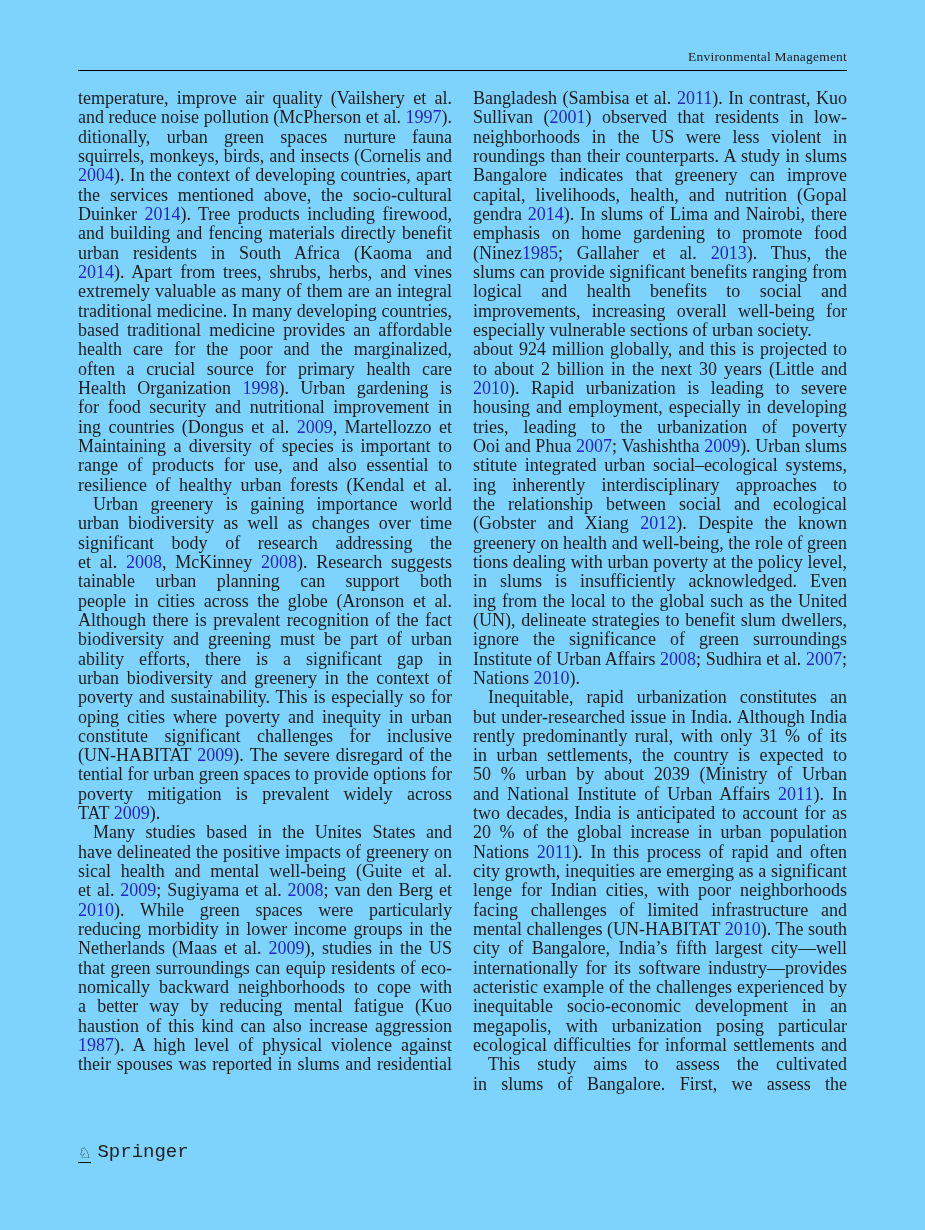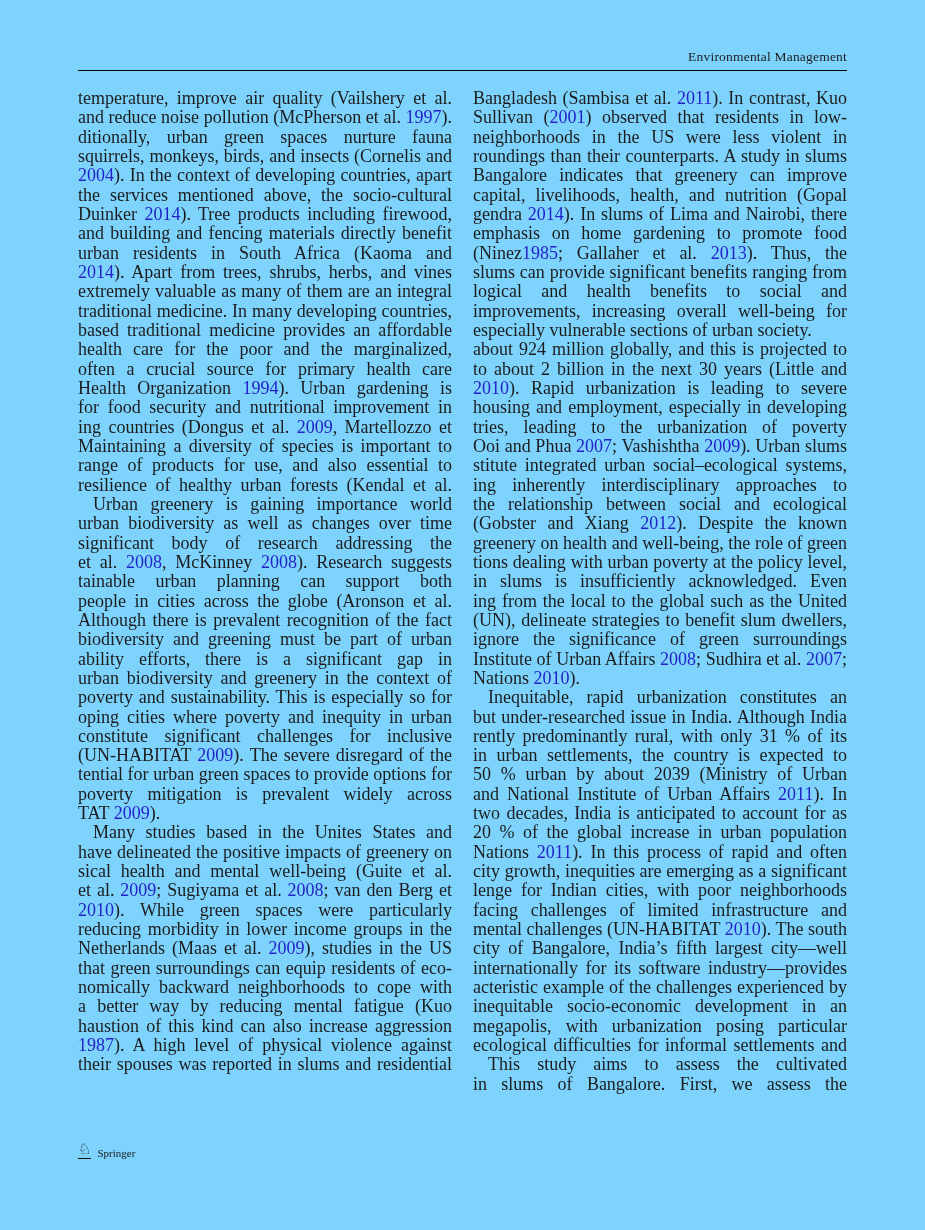--- a/index.html
+++ b/index.html
@@ -41,21 +41,21 @@
   .footer{
     position:absolute;left:78px;top:1142px;
     display:flex;align-items:flex-end;gap:6px;
   }
   .springer-logo{
     font-family:"DejaVu Sans",sans-serif;
     font-size:15px;line-height:1;
     padding-bottom:1px;
     border-bottom:1.3px solid #111;
   }
-  .publisher-name{font-size:11px;line-height:1.1;}
+  .publisher-name{font-size:19px;line-height:1.1;font-family:Liberation Mono, monospace;}
 </style>
 </head>
 <body>
 
 <div class="page">
   <div class="running-head">Environmental Management</div>
   <div class="head-rule"></div>
 
   <div class="columns">
     <div class="col">
@@ -68,21 +68,21 @@
           <div class="line">the services mentioned above, the socio-cultural and eco-</div>
           <div class="line">Duinker <span class="cite">2014</span>). Tree products including firewood, fruits,</div>
           <div class="line">and building and fencing materials directly benefit poorer</div>
           <div class="line">urban residents in South Africa (Kaoma and Shackleton</div>
           <div class="line"><span class="cite">2014</span>). Apart from trees, shrubs, herbs, and vines are also</div>
           <div class="line">extremely valuable as many of them are an integral part of</div>
           <div class="line">traditional medicine. In many developing countries, plant-</div>
           <div class="line">based traditional medicine provides an affordable form of</div>
           <div class="line">health care for the poor and the marginalized, which is</div>
           <div class="line">often a crucial source for primary health care (World</div>
-          <div class="line">Health Organization <span class="cite">1994</span>). Urban gardening is important</div>
+          <div class="line">Health Organization <span class="cite">1998</span>). Urban gardening is important</div>
           <div class="line">for food security and nutritional improvement in develop-</div>
           <div class="line">ing countries (Dongus et al. <span class="cite">2009</span>, Martellozzo et al. <span class="cite">2014</span>).</div>
           <div class="line">Maintaining a diversity of species is important to provide a</div>
           <div class="line">range of products for use, and also essential to maintain the</div>
           <div class="line endp">resilience of healthy urban forests (Kendal et al. <span class="cite">2014</span>).</div>
         </div>
         <div class="para">
           <div class="line ind">Urban greenery is gaining importance world over, with a</div>
           <div class="line">urban biodiversity as well as changes over time (Grimm</div>
           <div class="line">significant body of research addressing the distribution of</div>

